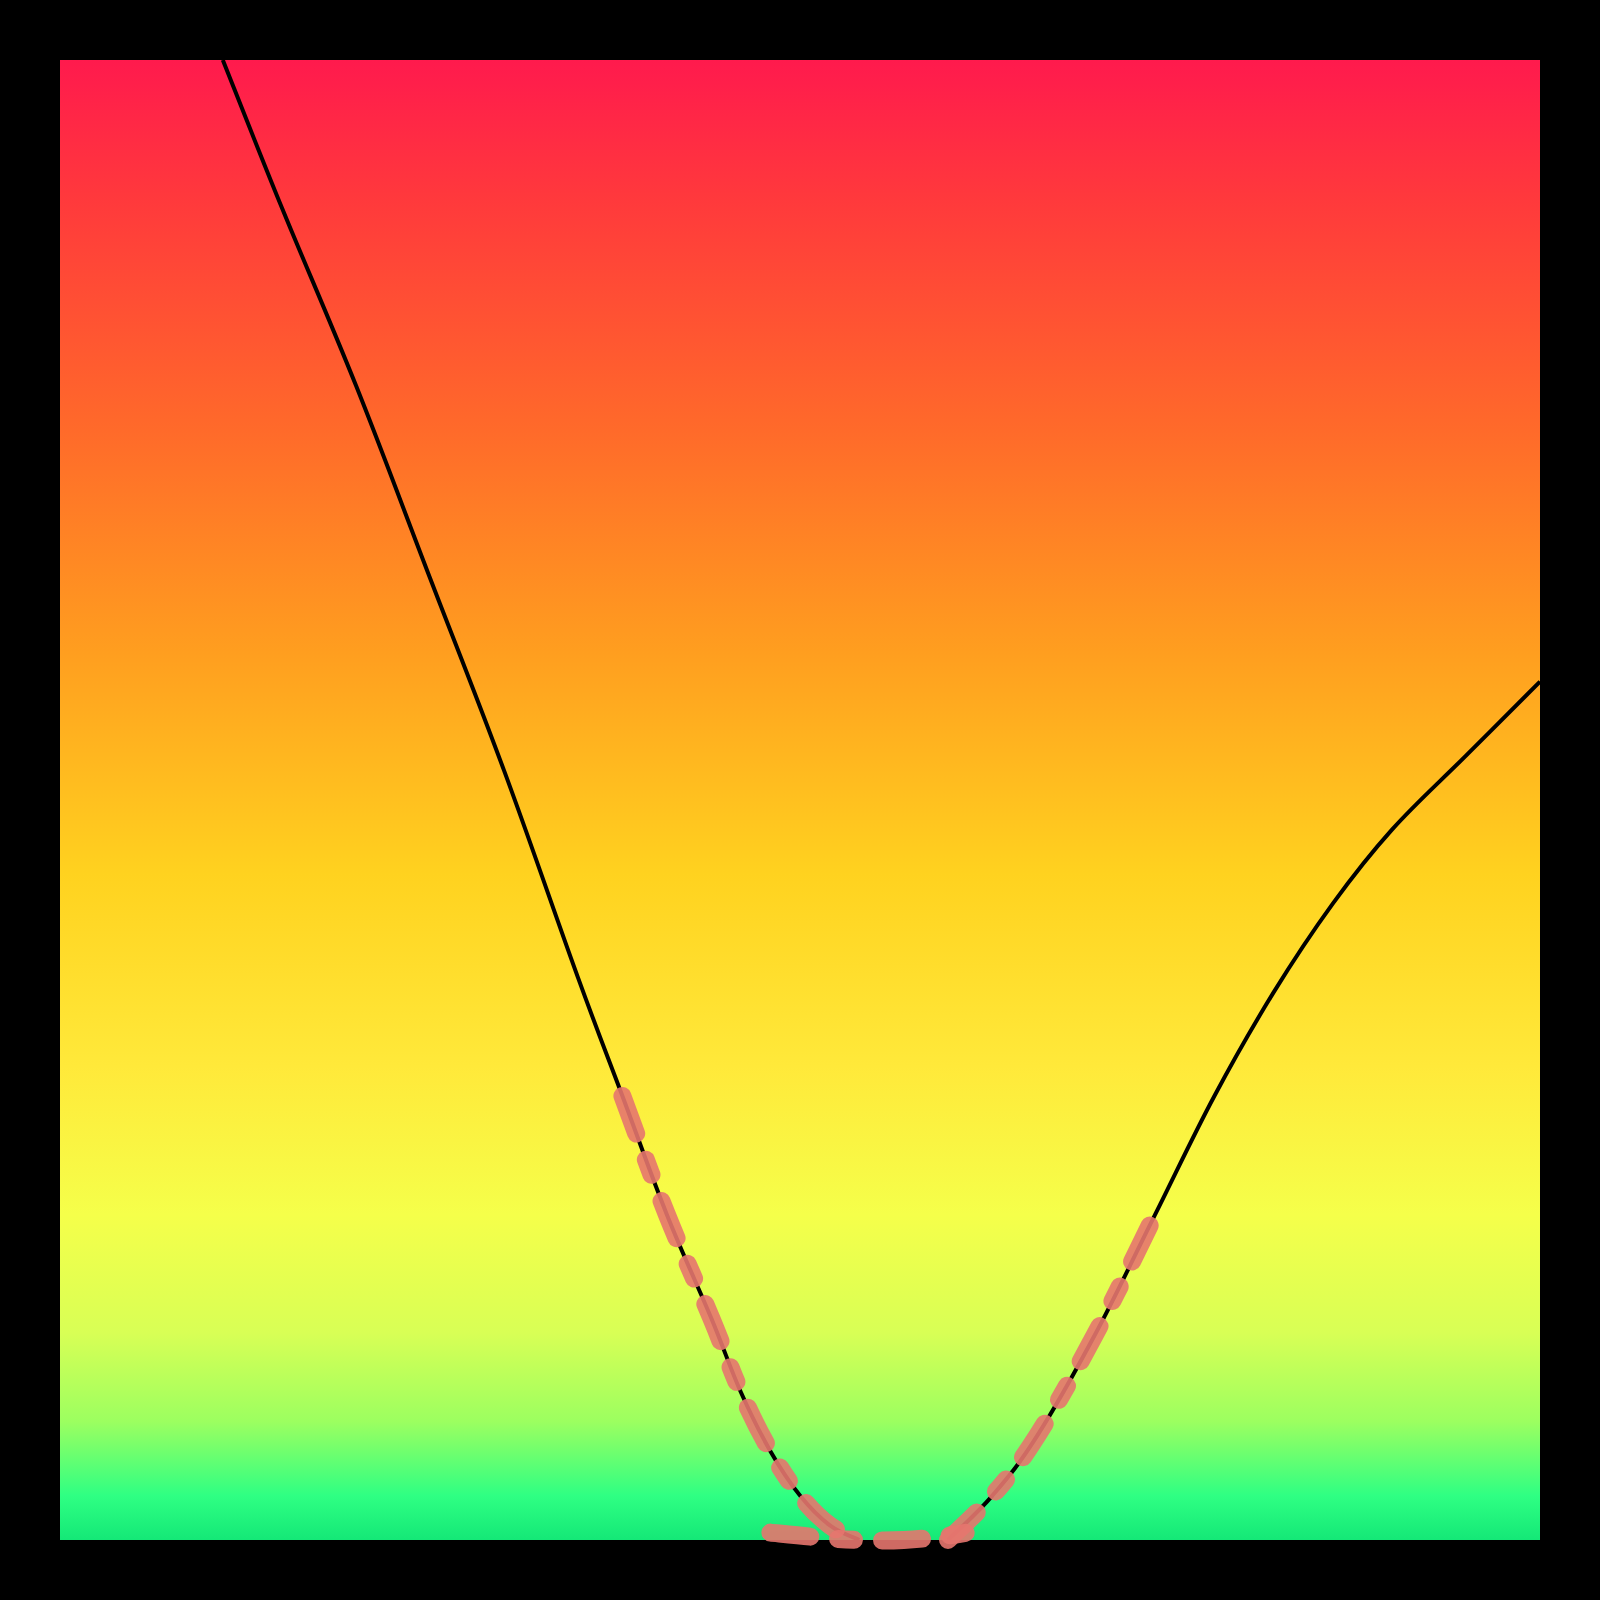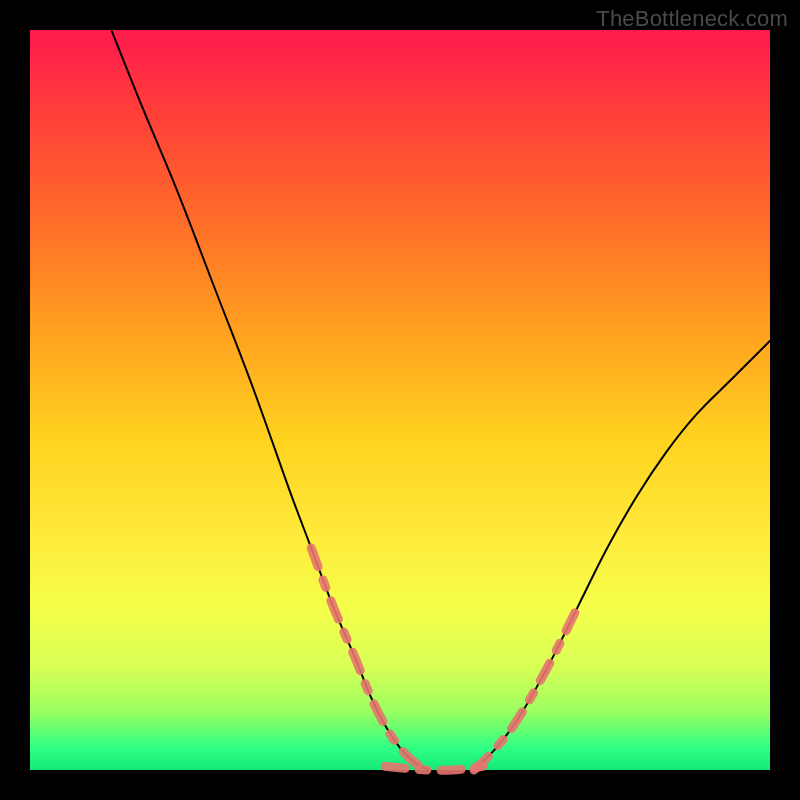--- a/index.html
+++ b/index.html
@@ -63,14 +63,13 @@
 <div class="frame">
   <div class="plot-area">
     <svg class="curves" viewBox="0 0 740 740">
         <path d="M 81.4,0 C 86.72800000000001,13.32 99.012,44.69600000000001 111,74 C 122.988,103.30399999999999 134.68,129.49999999999994 148,162.79999999999995 C 161.32,196.09999999999997 171.68,224.368 185,259 C 198.32,293.632 208.68,319.236 222,355.2 C 235.32,391.164 248.344,429.496 259,458.8 C 269.656,488.10400000000004 273.20799999999997,496.688 281.2,518 C 289.192,539.312 295.40799999999996,557.22 303.4,577.2 C 311.392,597.1800000000001 318.94,613.016 325.6,629 C 332.26000000000005,644.984 335.07200000000006,654.012 340.40000000000003,666 C 345.728,677.988 349.872,686.2760000000001 355.2,695.6 C 360.52799999999996,704.924 364.67199999999997,711.14 370,717.8 C 375.32800000000003,724.4599999999999 379.472,728.604 384.8,732.6 C 390.12800000000004,736.596 396.93600000000004,738.668 399.6,740" fill="none" stroke="#000000" stroke-width="2"></path>
         <path d="M 444,740 C 447.996,736.004 458.20799999999997,727.1239999999999 466.2,717.8 C 474.192,708.476 479.076,702.8520000000001 488.40000000000003,688.2 C 497.72400000000005,673.548 507.344,656.38 518,636.4 C 528.656,616.42 536.944,598.5120000000001 547.6,577.2 C 558.2560000000001,555.888 566.5440000000001,537.98 577.2,518 C 587.856,498.02 596.144,483.51599999999996 606.8,466.2 C 617.4559999999999,448.884 625.7439999999999,436.452 636.4,421.8 C 647.056,407.148 654.012,398.12 666,384.8 C 677.988,371.48 689.68,361.11999999999995 703,347.79999999999995 C 716.32,334.47999999999996 733.34,317.46 740,310.8" fill="none" stroke="#000000" stroke-width="2"></path>
         <path d="M 281.2,518 C 285.19599999999997,528.6560000000001 295.40799999999996,557.22 303.4,577.2 C 311.392,597.1800000000001 318.94,613.016 325.6,629 C 332.26000000000005,644.984 335.07200000000006,654.012 340.40000000000003,666 C 345.728,677.988 349.872,686.2760000000001 355.2,695.6 C 360.52799999999996,704.924 364.67199999999997,711.14 370,717.8 C 375.32800000000003,724.4599999999999 379.472,728.604 384.8,732.6 C 390.12800000000004,736.596 396.93600000000004,738.668 399.6,740" fill="none" stroke="#e5766e" stroke-width="9" stroke-linecap="round" stroke-dasharray="20 14 8 14" opacity="0.9"></path>
         <path d="M 444,740 C 447.996,736.004 458.20799999999997,727.1239999999999 466.2,717.8 C 474.192,708.476 479.076,702.8520000000001 488.40000000000003,688.2 C 497.72400000000005,673.548 507.344,656.38 518,636.4 C 528.656,616.42 542.272,587.856 547.6,577.2" fill="none" stroke="#e5766e" stroke-width="9" stroke-linecap="round" stroke-dasharray="20 14 8 14" opacity="0.9"></path>
         <path d="M 355.2,736.3 C 359.19599999999997,736.6995999999999 369.408,737.8539999999999 377.40000000000003,738.52 C 385.39200000000005,739.186 391.60800000000006,739.7336 399.6,740 C 407.592,740.2664 413.80799999999994,740.3996 421.79999999999995,740 C 429.792,739.6004 436.008,738.8456 444,737.78 C 451.992,736.7144 462.204,734.746 466.2,734.08" fill="none" stroke="#e5766e" stroke-width="9" stroke-linecap="round" stroke-dasharray="20 14 8 14" opacity="0.9"></path>
       </svg>
   </div>
-  <div class="watermark">TheBottleneck.com</div>
 </div>
 
 </body></html>

